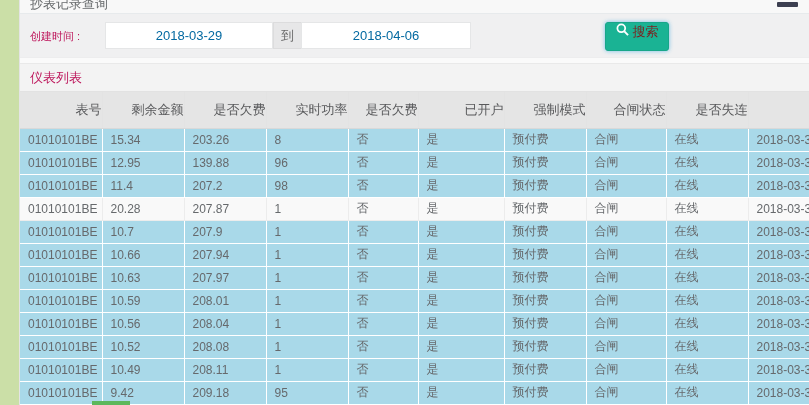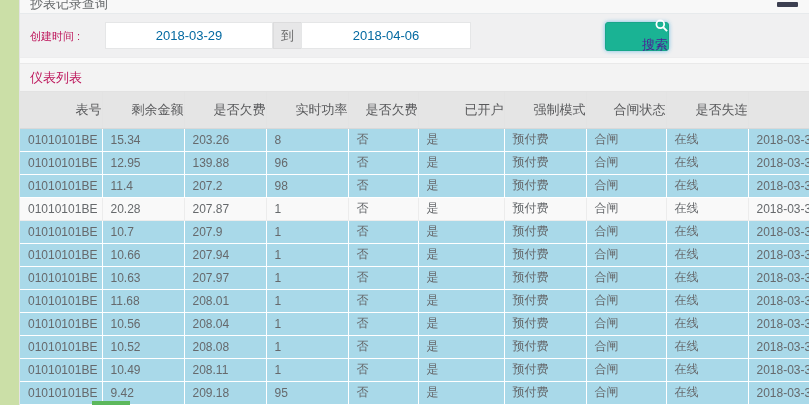--- a/index.html
+++ b/index.html
@@ -43,25 +43,24 @@
   .date-start { left:85px; width:168px; }
   .date-sep {
     position:absolute; left:253px; top:8px; width:29px; height:27px;
     background:#e7e7e8; border:1px solid #dcdcdd; color:#6b6b6b;
     font-size:13px; text-align:center; line-height:25px;
   }
   .date-end { left:281px; width:170px; }
   .search-btn {
     position:absolute; left:585px; top:8px; width:64px; height:29px;
     background:#1ab394; border:1px solid #18a689; border-radius:3px;
-    color:#4c1d95; font-size:13px; cursor:pointer;
-    display:flex; align-items:flex-end; justify-content:center; gap:4px;
+    color:#7f1d1d; font-size:13px; cursor:pointer;
+    display:flex; align-items:flex-start; justify-content:center; gap:4px;
     box-shadow:0 0 4px rgba(110,190,230,.95);
     font-family:"Liberation Sans","DejaVu Sans",sans-serif;
-    flex-direction:column;
   }
   .search-btn svg { display:block; }
   
   .gap-strip { height:5px; background:#fafafa; }
   .section-bar {
     height:29px; background:#f3f3f3; border-top:1px solid #e9e9e9;
     border-bottom:1px solid #e2e2e2;
   }
   .section-bar .section-title {
     display:inline-block; margin-left:10px; line-height:27px;
@@ -227,21 +226,21 @@
           <td>1</td>
           <td>否</td>
           <td>是</td>
           <td>预付费</td>
           <td>合闸</td>
           <td>在线</td>
           <td>2018-03-30 15:</td>
         </tr>
         <tr class="sel">
           <td>01010101BE</td>
-          <td>11.68</td>
+          <td>10.59</td>
           <td>208.01</td>
           <td>1</td>
           <td>否</td>
           <td>是</td>
           <td>预付费</td>
           <td>合闸</td>
           <td>在线</td>
           <td>2018-03-30 15:</td>
         </tr>
         <tr class="sel">

